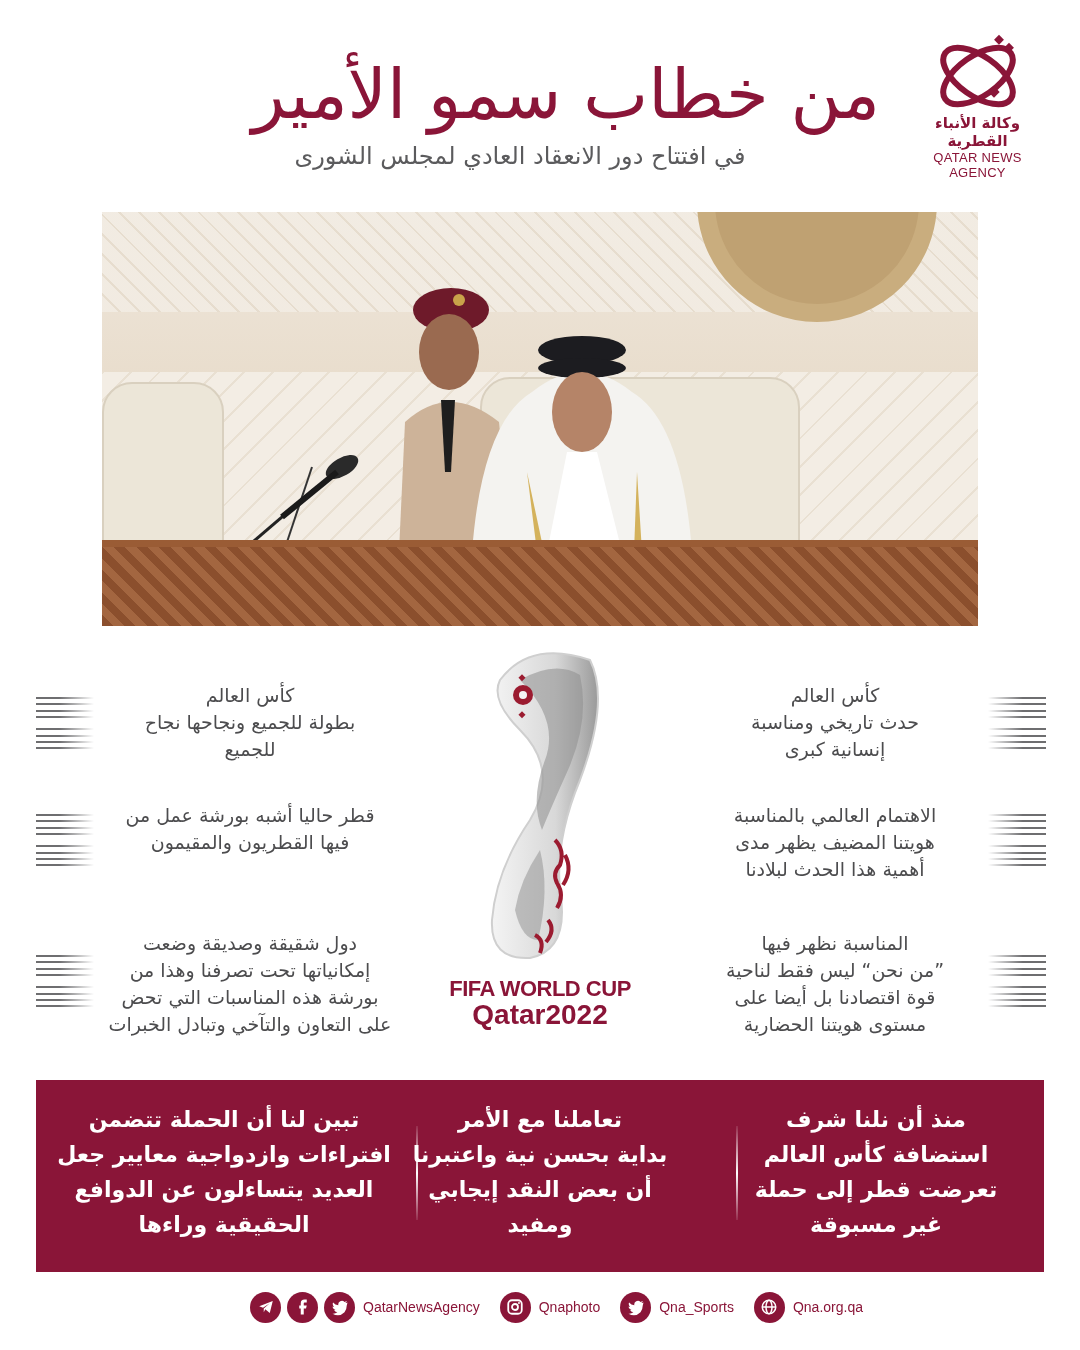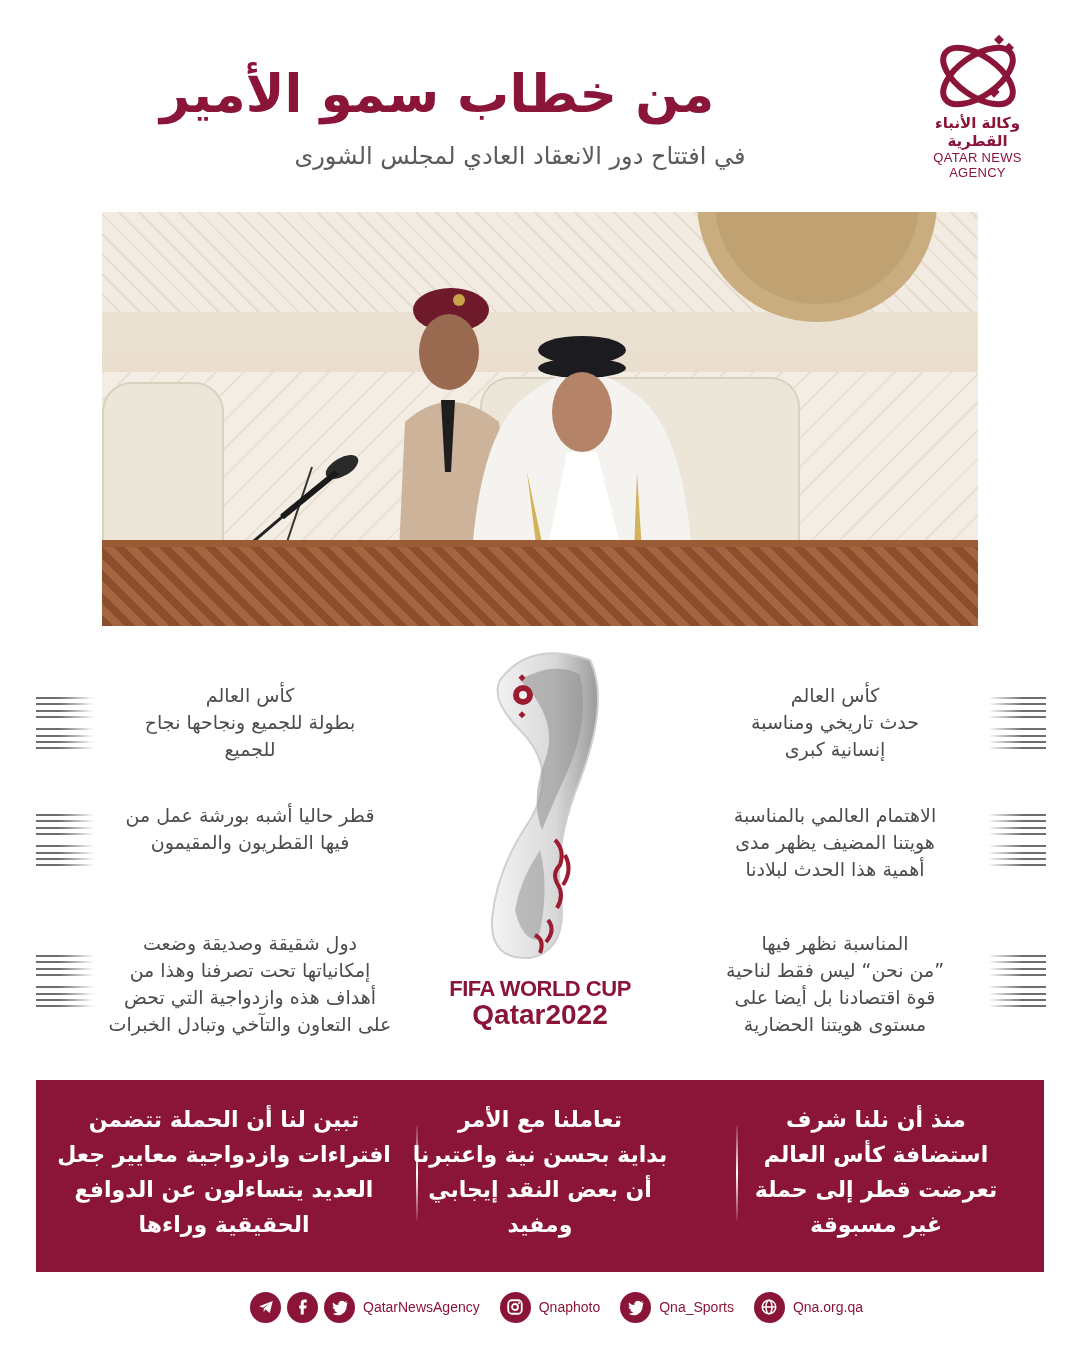--- a/index.html
+++ b/index.html
@@ -4,22 +4,22 @@
 <style>
   * { box-sizing: border-box; margin: 0; padding: 0; }
   html, body { width: 1080px; height: 1350px; background: #ffffff; overflow: hidden; }
   body { position: relative; font-family: "DejaVu Sans", sans-serif; color: #4a4a4a; }
 
   .logo { position: absolute; left: 905px; top: 30px; width: 145px; height: 130px; text-align: center; }
   .logo svg { display: block; margin: 0 auto; }
   .logo .ar { font-size: 15px; color: #8a1538; font-weight: bold; direction: rtl; margin-top: 2px; line-height: 18px; }
   .logo .en { font-family: "Liberation Sans", sans-serif; font-size: 13px; color: #8a1538; font-weight: normal; letter-spacing: 0.3px; }
 
-  .title { position: absolute; left: 160px; width: 720px; top: 62px; text-align: left; direction: rtl;
-           font-size: 52px; font-weight: bold; color: #8a1538; line-height: 64px; }
+  .title { position: absolute; left: 160px; width: 720px; top: 62px; text-align: right; direction: rtl;
+           font-size: 69px; font-weight: normal; color: #8a1538; line-height: 64px; }
   .subtitle { position: absolute; left: 160px; width: 720px; top: 136px; text-align: center; direction: rtl;
               font-size: 24px; color: #5b5b5d; line-height: 40px; }
 
   .photo { position: absolute; left: 102px; top: 212px; width: 876px; height: 414px; overflow: hidden;
            background: linear-gradient(180deg, #efe7dc 0%, #e8dccb 45%, #ddd0bd 70%, #a0643c 78%, #8a5230 100%); }
   .photo .wall { position: absolute; left: 0; top: 0; width: 100%; height: 100px;
                  background: repeating-linear-gradient(45deg, #f2ece3 0 12px, #e6dccd 12px 14px); opacity: .9; }
   .photo .seal { position: absolute; left: 595px; top: -60px; width: 240px; height: 170px; border-radius: 0 0 120px 120px;
                  border: 18px solid #c9ad7e; background: #bfa172; }
   .photo .panel { position: absolute; left: 0; top: 160px; width: 100%; height: 170px;
@@ -156,21 +156,21 @@
   <div>بطولة للجميع ونجاحها نجاح</div>
   <div>للجميع</div>
 </div>
 <div class="block" style="left:100px;width:300px;top:802px;">
   <div>قطر حاليا أشبه بورشة عمل من</div>
   <div>فيها القطريون والمقيمون</div>
 </div>
 <div class="block" style="left:100px;width:300px;top:930px;">
   <div>دول شقيقة وصديقة وضعت</div>
   <div>إمكانياتها تحت تصرفنا وهذا من</div>
-  <div>أهداف هذه وازدواجية التي تحض</div>
+  <div>بورشة هذه المناسبات التي تحض</div>
   <div>على التعاون والتآخي وتبادل الخبرات</div>
 </div>
 
 <div class="lines left" style="left:36px;top:697px;">
   <span></span>
     <span></span>
     <span></span>
     <span></span>
     <span class="gap"></span>
     <span></span>

